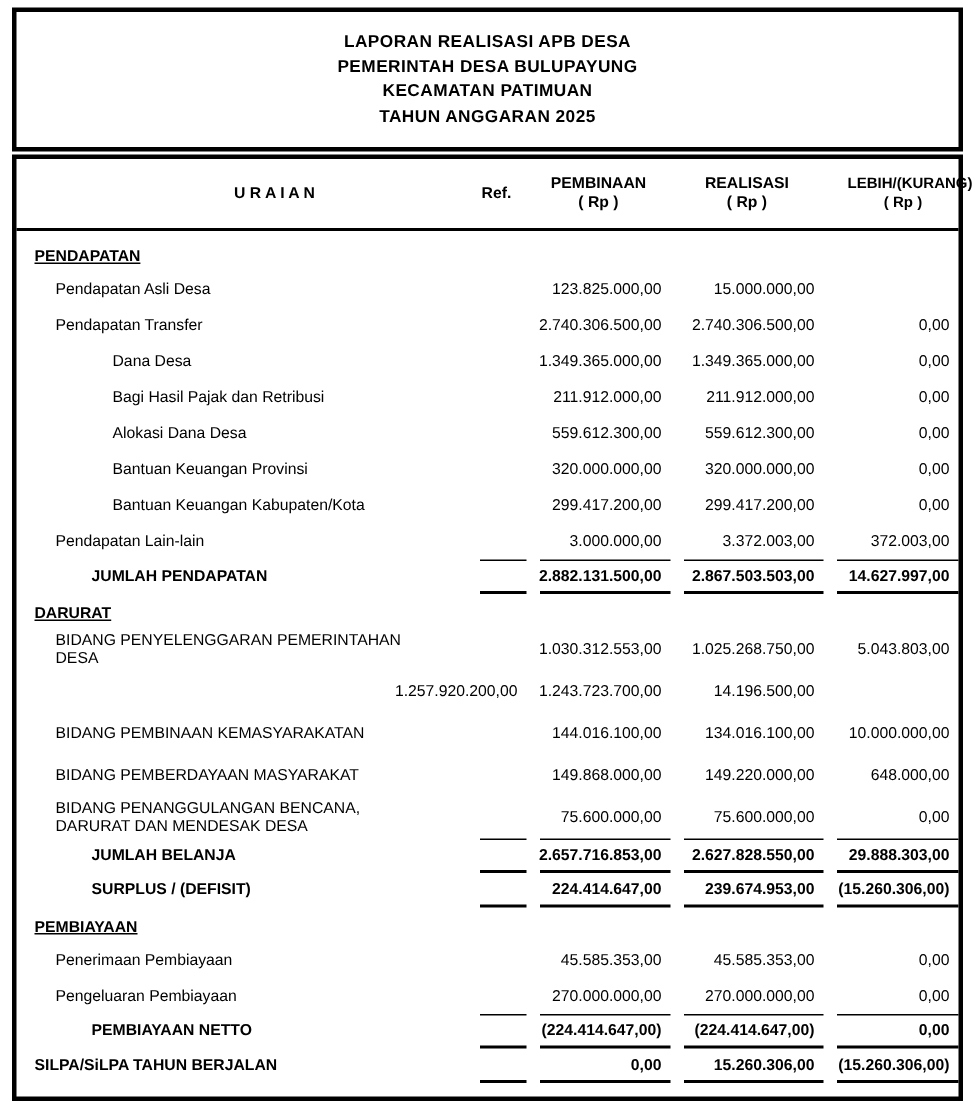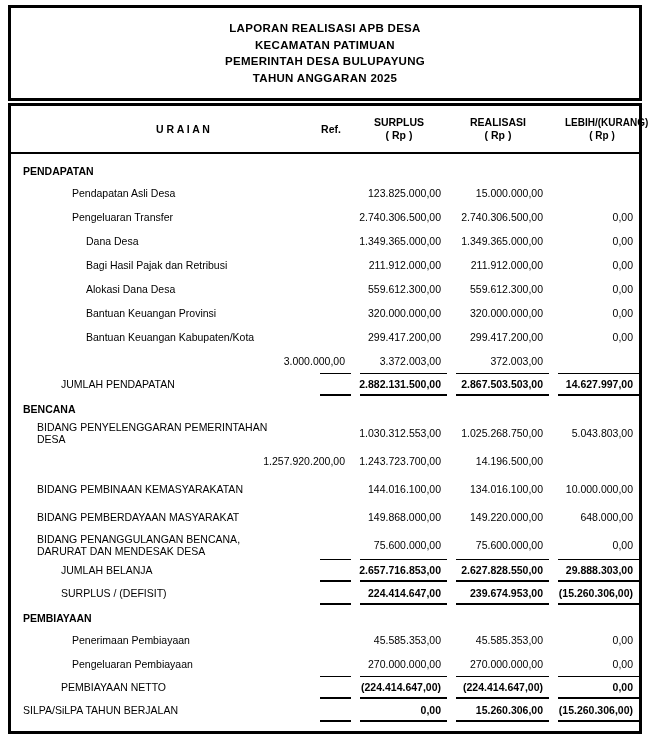--- a/index.html
+++ b/index.html
@@ -71,59 +71,59 @@
     padding-right: 6px;
     margin-left: 9px;
     align-self: stretch;
     display: flex;
     align-items: center;
     justify-content: flex-end;
     white-space: nowrap;
   }
   .indent-0 { padding-left: 12px; }
   .indent-1 { padding-left: 26px; }
-  .indent-2 { padding-left: 40px; }
+  .indent-2 { padding-left: 40px; margin-left: 24px; }
   .indent-3 { padding-left: 50px; }
 
   .row-section { min-height: 23px; padding-top: 4px; }
-  .row-section .cell-label { font-weight: bold; }
-
-  .row-item { min-height: 24px; padding-left: 35px; }
+  .row-section .cell-label { font-weight: bold; text-decoration: underline; }
+
+  .row-item { min-height: 24px; }
 
   .row-bidang { min-height: 28px; }
   .row-bidang .cell-label { max-width: 272px; }
 
   .row-total { min-height: 23px; }
-  .row-total .cell-label { font-weight: normal; }
+  .row-total .cell-label { font-weight: bold; }
   .row-total .num {
     font-weight: bold;
     border-top: 1.5px solid #000;
     border-bottom: 2.5px solid #000;
     min-height: 21px;
   }
   .row-total.no-top .num { border-top: none; }
 </style>
 </head>
 <body>
 
 <div class="page">
 
   <div class="title-box">
     <div>LAPORAN REALISASI APB DESA</div>
+    <div>PEMERINTAH DESA BULUPAYUNG</div>
     <div>KECAMATAN PATIMUAN</div>
-    <div>PEMERINTAH DESA BULUPAYUNG</div>
     <div>TAHUN ANGGARAN 2025</div>
   </div>
 
   <div class="table-box">
     <div class="grid-row col-header">
       <div class="hc">U R A I A N</div>
       <div class="hc">Ref.</div>
       <div class="hc">
-        <div>SURPLUS</div>
+        <div>PEMBINAAN</div>
         <div>( Rp )</div>
       </div>
       <div class="hc">
         <div>REALISASI</div>
         <div>( Rp )</div>
       </div>
       <div class="hc hc-lebih">
         <div>LEBIH/(KURANG)</div>
         <div>( Rp )</div>
       </div>
@@ -137,21 +137,21 @@
     <div class="num" style="border: none;"></div>
     <div class="num" style="border: none;"></div>
   </div>
         <div class="grid-row row row-item">
     <div class="cell-label indent-1">Pendapatan Asli Desa</div>
     <div class="num cell-ref"></div>
     <div class="num">123.825.000,00</div>
     <div class="num">15.000.000,00</div>
   </div>
         <div class="grid-row row row-item">
-    <div class="cell-label indent-1">Pengeluaran Transfer</div>
+    <div class="cell-label indent-1">Pendapatan Transfer</div>
     <div class="num cell-ref"></div>
     <div class="num">2.740.306.500,00</div>
     <div class="num">2.740.306.500,00</div>
     <div class="num">0,00</div>
   </div>
         <div class="grid-row row row-item">
     <div class="cell-label indent-2">Dana Desa</div>
     <div class="num cell-ref"></div>
     <div class="num">1.349.365.000,00</div>
     <div class="num">1.349.365.000,00</div>
@@ -179,34 +179,35 @@
     <div class="num">0,00</div>
   </div>
         <div class="grid-row row row-item">
     <div class="cell-label indent-2">Bantuan Keuangan Kabupaten/Kota</div>
     <div class="num cell-ref"></div>
     <div class="num">299.417.200,00</div>
     <div class="num">299.417.200,00</div>
     <div class="num">0,00</div>
   </div>
         <div class="grid-row row row-item">
+    <div class="cell-label indent-1">Pendapatan Lain-lain</div>
     <div class="num cell-ref"></div>
     <div class="num">3.000.000,00</div>
     <div class="num">3.372.003,00</div>
     <div class="num">372.003,00</div>
   </div>
         <div class="grid-row row row-total">
     <div class="cell-label indent-3">JUMLAH PENDAPATAN</div>
     <div class="num cell-ref"></div>
     <div class="num">2.882.131.500,00</div>
     <div class="num">2.867.503.503,00</div>
     <div class="num">14.627.997,00</div>
   </div>
         <div class="grid-row row row-section">
-    <div class="cell-label indent-0">BENCANA</div>
+    <div class="cell-label indent-0">DARURAT</div>
     <div class="num cell-ref"></div>
     <div class="num" style="border: none;"></div>
     <div class="num" style="border: none;"></div>
     <div class="num" style="border: none;"></div>
   </div>
         <div class="grid-row row row-bidang">
     <div class="cell-label indent-1">BIDANG PENYELENGGARAN PEMERINTAHAN DESA</div>
     <div class="num cell-ref"></div>
     <div class="num">1.030.312.553,00</div>
     <div class="num">1.025.268.750,00</div>

